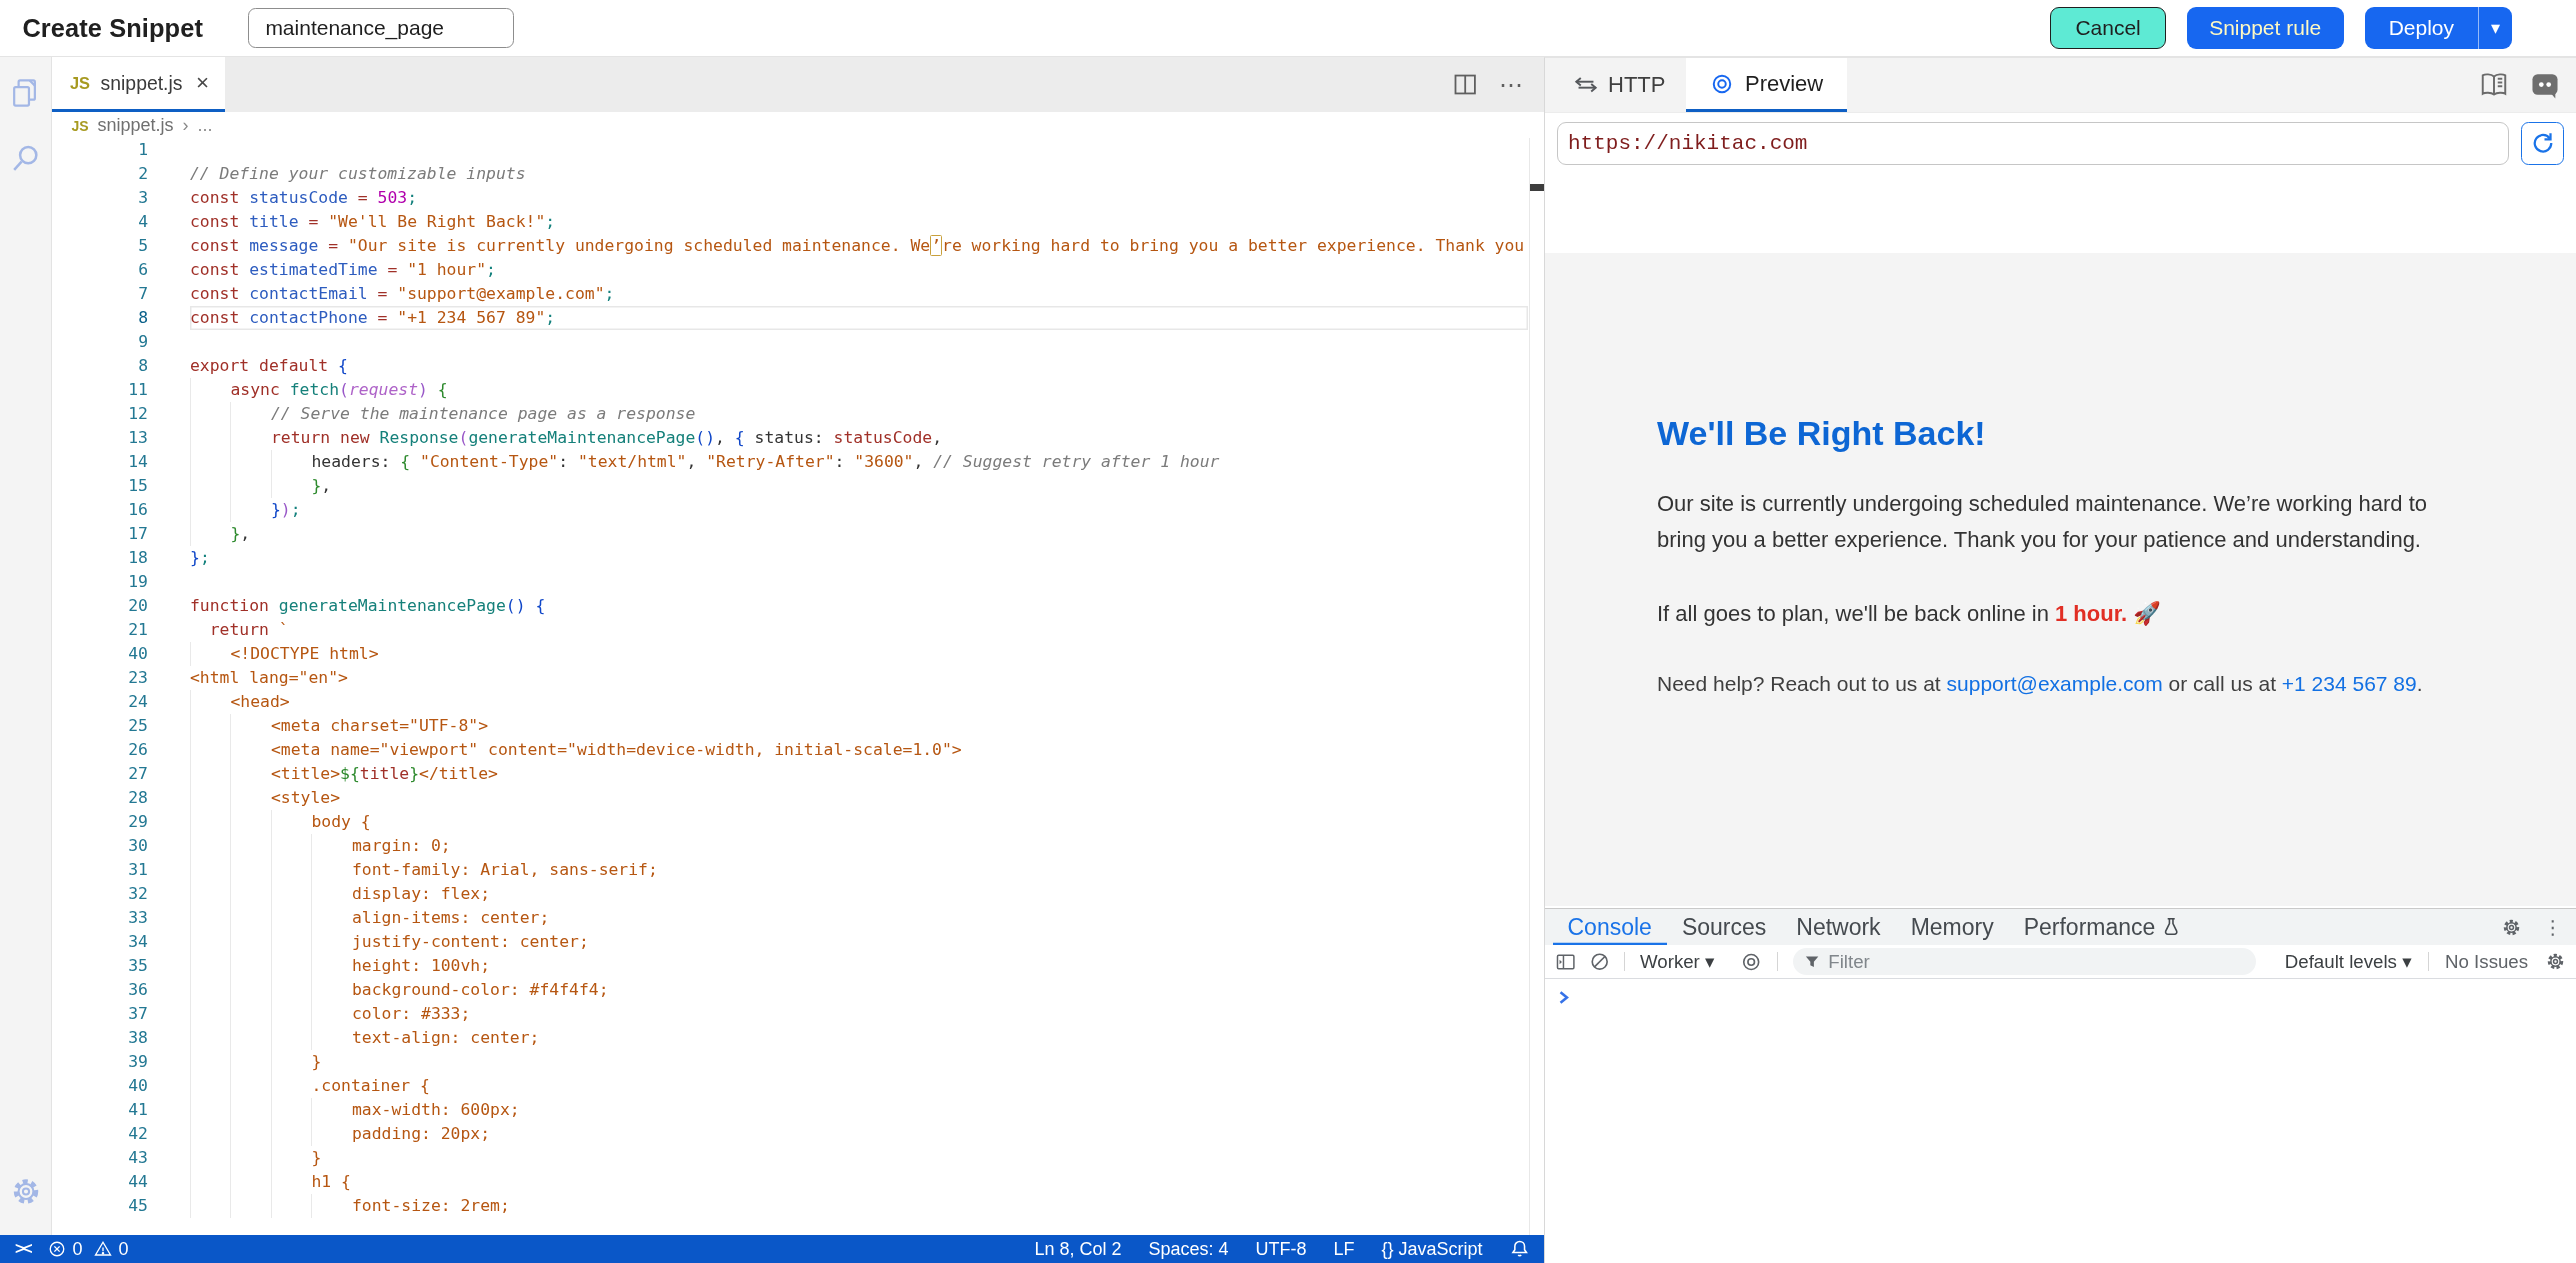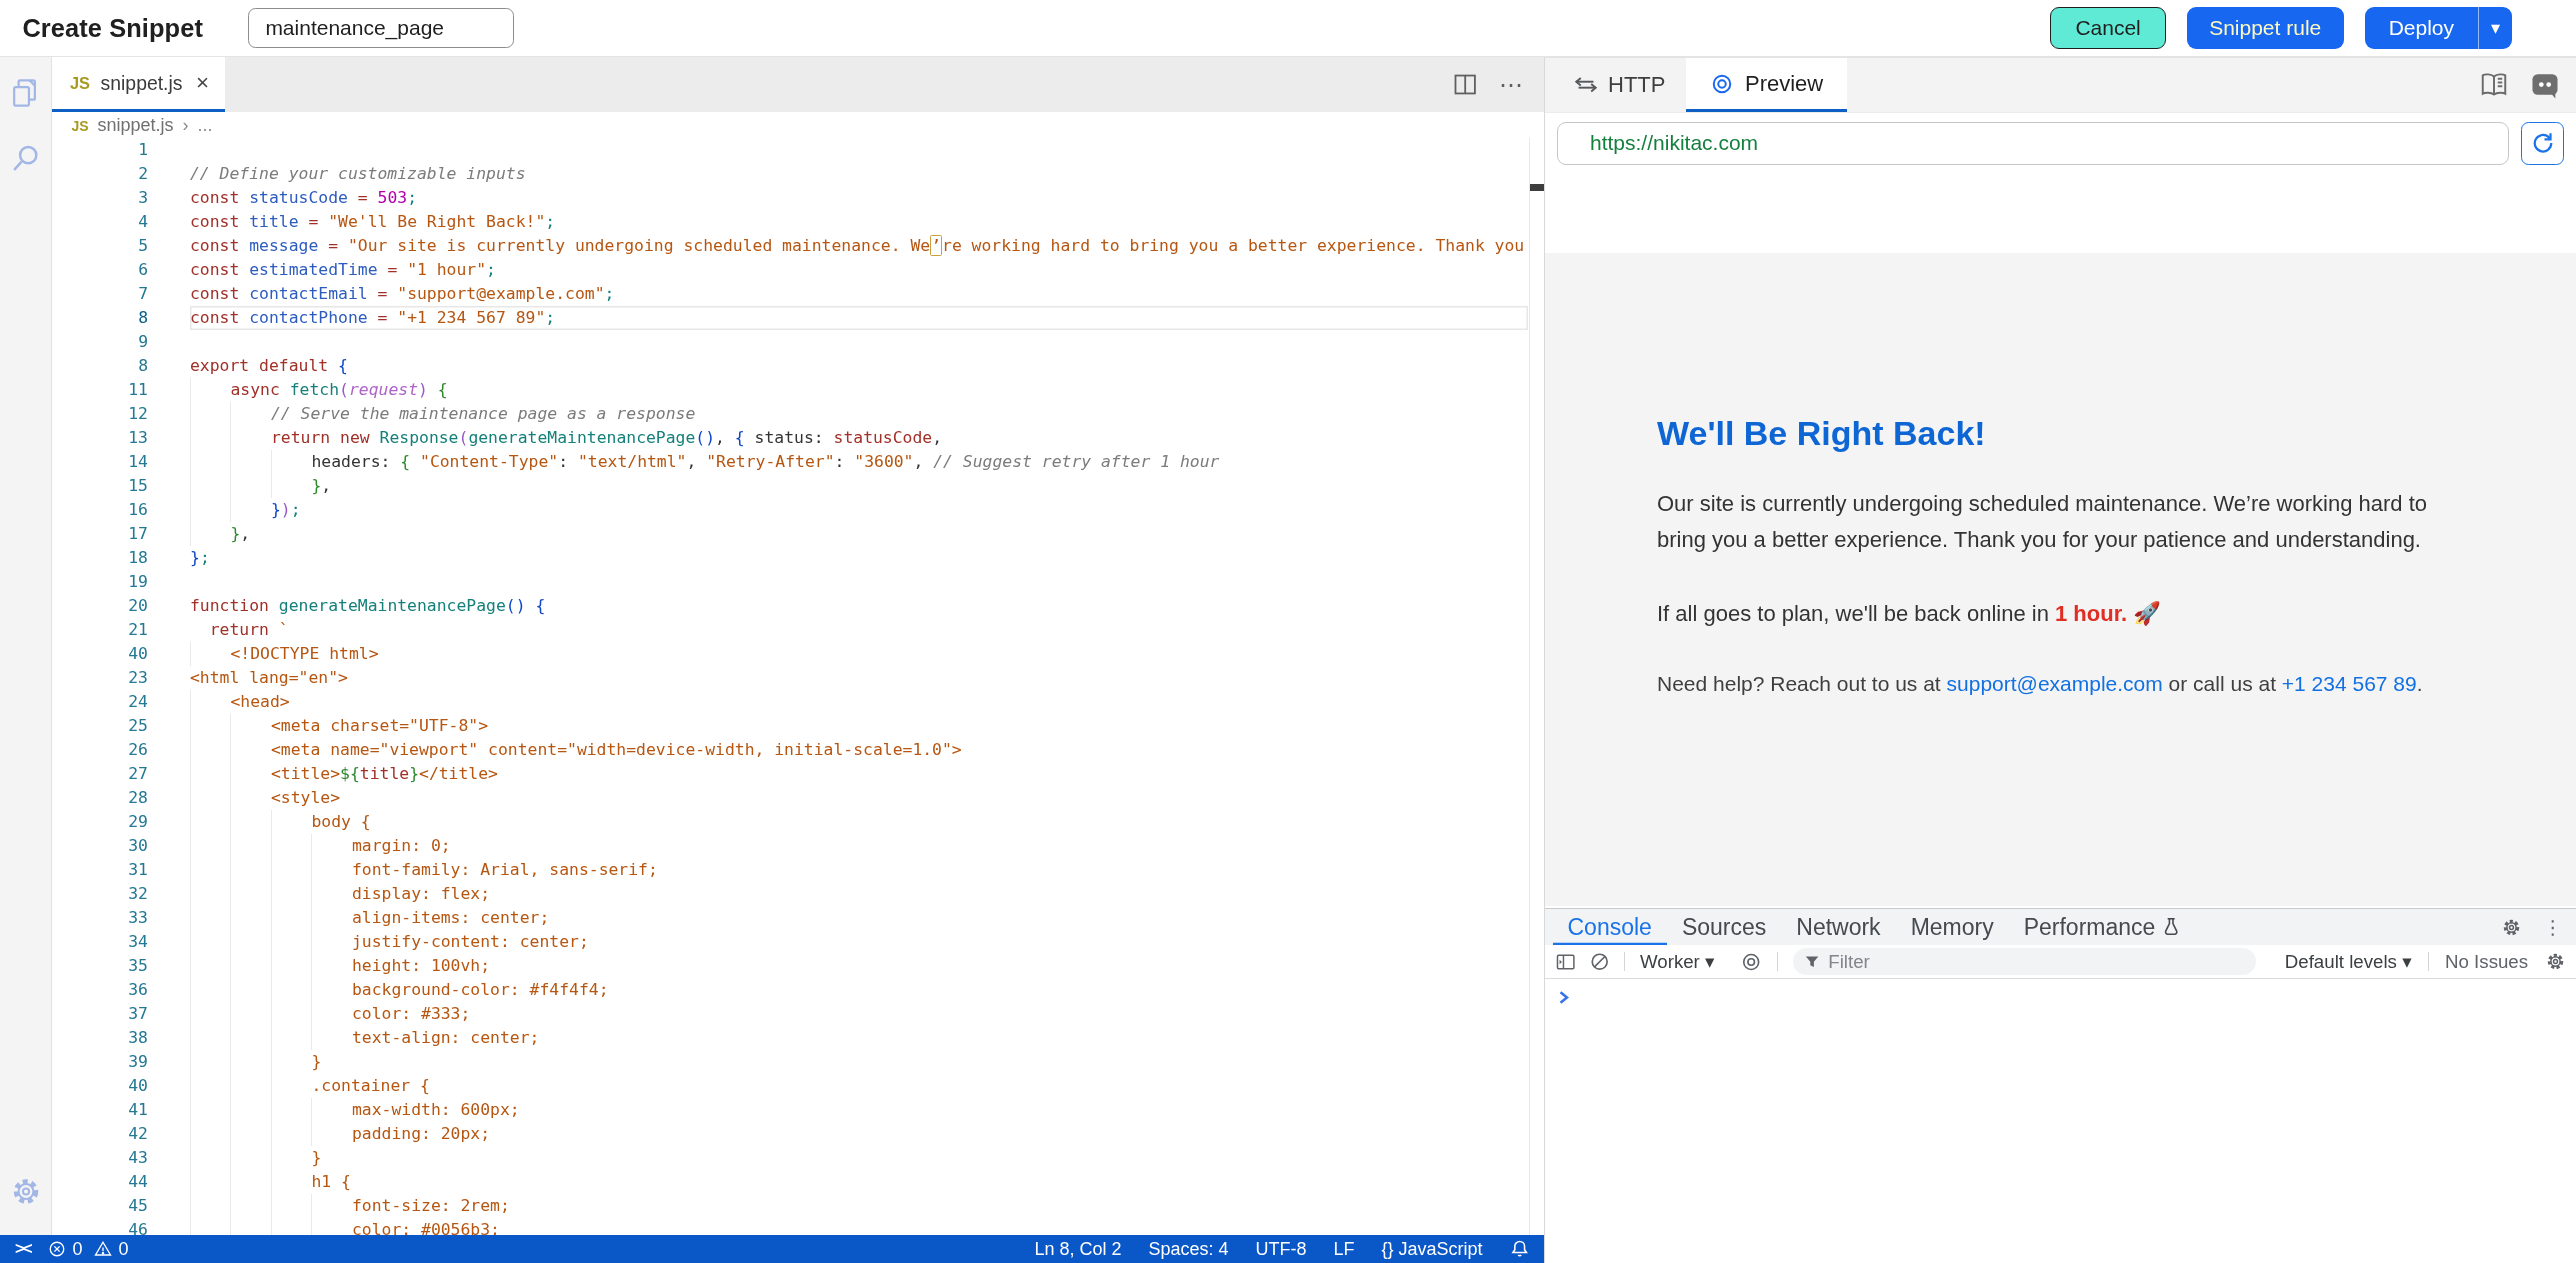--- a/index.html
+++ b/index.html
@@ -74,21 +74,21 @@
   
   .rpanel{position:absolute;left:1544px;top:57px;right:0;bottom:0;background:#fff;border-left:0.7px solid #d8d8d8;border-top:0.7px solid #e4e4e4}
   .ptabs{position:absolute;top:0;left:0;right:0;height:55px;background:#f3f3f3;display:flex;align-items:stretch;border-bottom:0.7px solid #ececec}
   .ptab{display:flex;align-items:center;gap:10.5px;padding:0 21px;font-size:22px;color:#3f3f3f;cursor:pointer}
   .ptab.first{margin-left:7.5px}
   .ptab.active{background:#fff;border-bottom:3px solid var(--c-tab_underline);color:#1f1f1f;padding:0 24px}
   .picons{position:absolute;right:16.4px;top:0;height:55px;display:flex;align-items:center;gap:21px}
   .picon{cursor:pointer;display:flex;align-items:center;justify-content:center}
 
   .urlrow{position:absolute;top:55px;left:0;right:0;height:60px;background:#fff;display:flex;align-items:center;gap:12px;padding:0 12px}
-  .urlinput{flex:1;height:43px;border:1.1px solid #c6c6c6;border-radius:9px;font-size:21px;padding:0 32px;color:#15803d;font-family:Liberation Sans, sans-serif;outline:none}
+  .urlinput{flex:1;height:43px;border:1.1px solid #c6c6c6;border-radius:9px;font-size:21px;padding:0 10px;color:#7f1d1d;font-family:Liberation Mono, monospace;outline:none}
   .reloadbtn{width:43px;height:43px;border:1.5px solid var(--c-devtools_blue);border-radius:7.5px;background:#fff;display:flex;align-items:center;justify-content:center;cursor:pointer}
 
   .pview{position:absolute;top:195px;left:0;right:0;height:653px;background:#f4f4f4;display:flex;align-items:center;justify-content:center;overflow:hidden}
   .pv-inner{width:807px;text-align:left;margin-top:-49px}
   .pv-h1{font-size:34px;font-weight:700;color:var(--c-preview_heading);margin-bottom:33px}
   .pv-msg{font-size:22px;line-height:36px;color:#333}
   .pv-back{margin-top:42px;font-size:22px;color:#333}
   .pv-time{font-weight:700;color:var(--c-preview_alert)}
   .pv-emoji{font-size:22.4px}
   .pv-help{margin-top:45px;font-size:21px;color:#3f3f3f}
@@ -215,21 +215,20 @@
       <div class="cl"><span class="ln">36</span><span class="lc"><span class="ind">    </span><span class="ind">    </span><span class="ind">    </span><span class="ind">    </span><span class="tk-s">background-color: #f4f4f4;</span></span></div>
       <div class="cl"><span class="ln">37</span><span class="lc"><span class="ind">    </span><span class="ind">    </span><span class="ind">    </span><span class="ind">    </span><span class="tk-s">color: #333;</span></span></div>
       <div class="cl"><span class="ln">38</span><span class="lc"><span class="ind">    </span><span class="ind">    </span><span class="ind">    </span><span class="ind">    </span><span class="tk-s">text-align: center;</span></span></div>
       <div class="cl"><span class="ln">39</span><span class="lc"><span class="ind">    </span><span class="ind">    </span><span class="ind">    </span><span class="tk-s">}</span></span></div>
       <div class="cl"><span class="ln">40</span><span class="lc"><span class="ind">    </span><span class="ind">    </span><span class="ind">    </span><span class="tk-s">.container {</span></span></div>
       <div class="cl"><span class="ln">41</span><span class="lc"><span class="ind">    </span><span class="ind">    </span><span class="ind">    </span><span class="ind">    </span><span class="tk-s">max-width: 600px;</span></span></div>
       <div class="cl"><span class="ln">42</span><span class="lc"><span class="ind">    </span><span class="ind">    </span><span class="ind">    </span><span class="ind">    </span><span class="tk-s">padding: 20px;</span></span></div>
       <div class="cl"><span class="ln">43</span><span class="lc"><span class="ind">    </span><span class="ind">    </span><span class="ind">    </span><span class="tk-s">}</span></span></div>
       <div class="cl"><span class="ln">44</span><span class="lc"><span class="ind">    </span><span class="ind">    </span><span class="ind">    </span><span class="tk-s">h1 {</span></span></div>
       <div class="cl"><span class="ln">45</span><span class="lc"><span class="ind">    </span><span class="ind">    </span><span class="ind">    </span><span class="ind">    </span><span class="tk-s">font-size: 2rem;</span></span></div>
-      <div class="cl"><span class="ln">46</span><span class="lc"><span class="ind">    </span><span class="ind">    </span><span class="ind">    </span><span class="ind">    </span><span class="tk-s">color: #0056b3;</span></span></div>
     </div>
   <div class="scrollstrip">
     <div class="scrollmark"></div>
   </div>
 
   <footer class="statusbar">
     <div class="sb-left">
       <span class="sb-remote">&gt;&lt;</span>
       <span class="sb-prob">
         <svg width="18" height="18" viewBox="0 0 24 24" fill="none" stroke="#fff" stroke-width="1.8">

